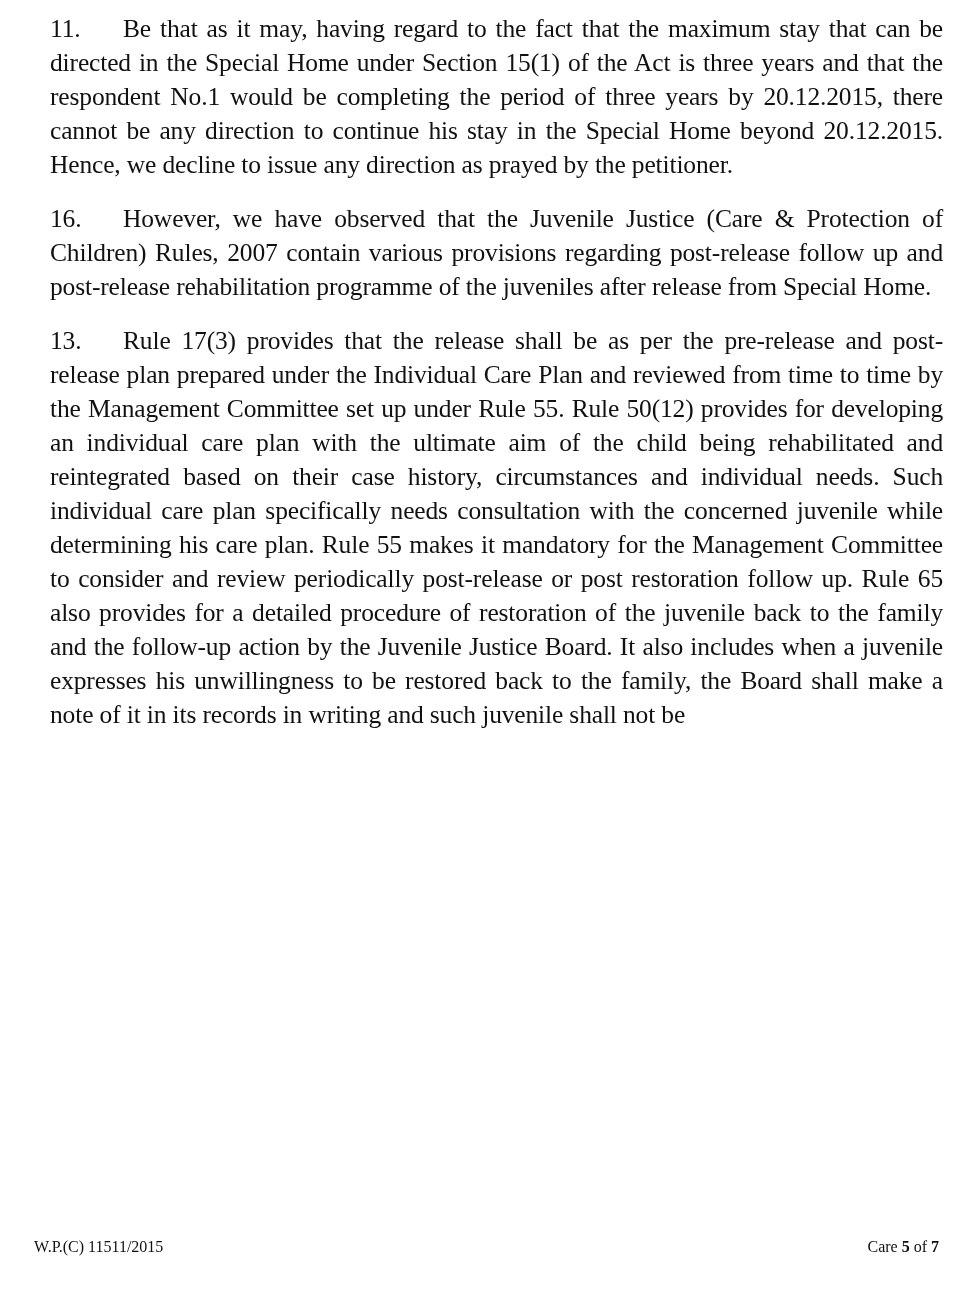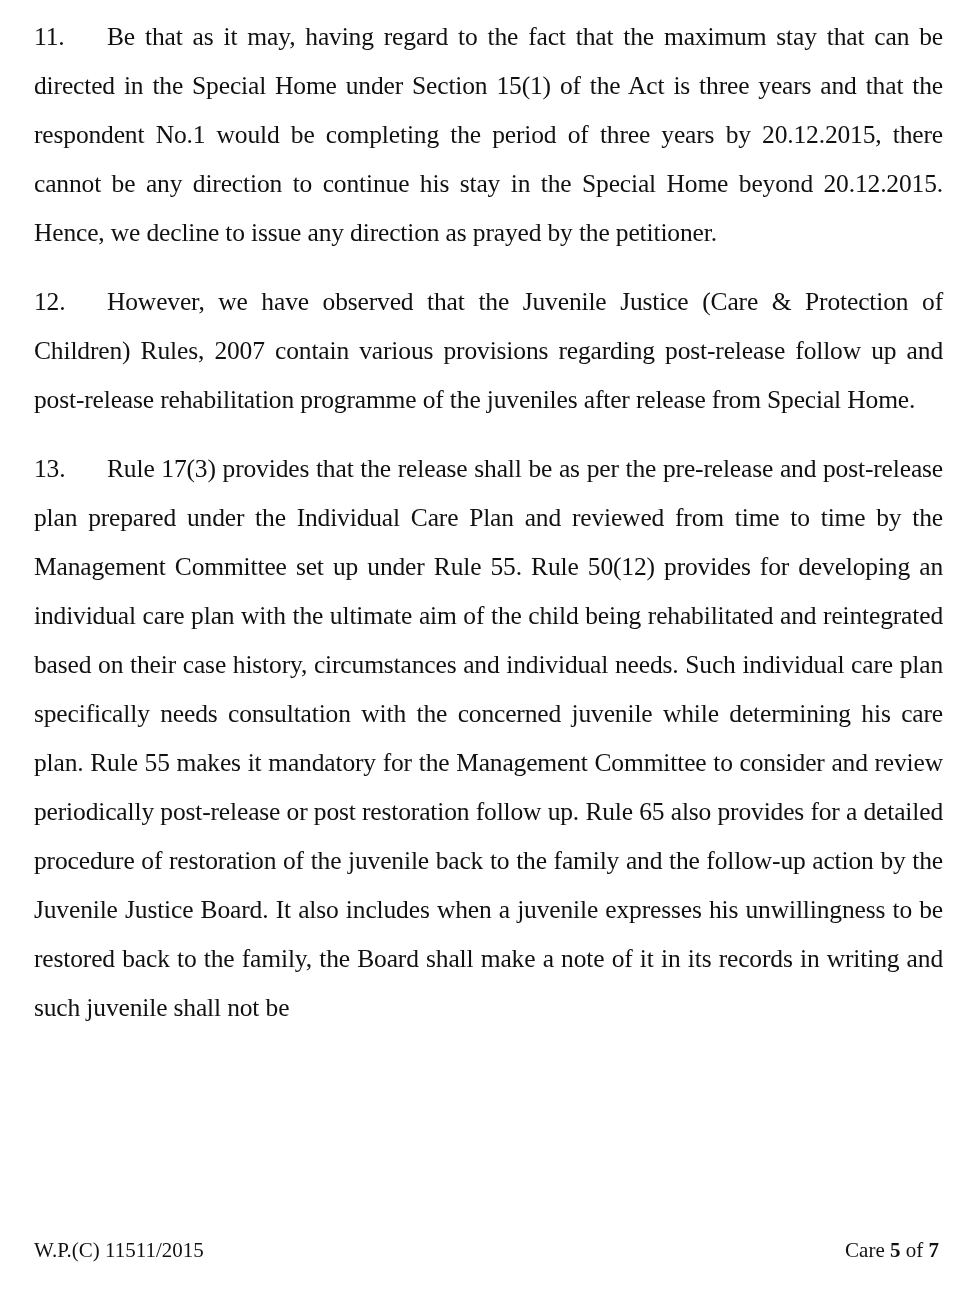--- a/index.html
+++ b/index.html
@@ -16,49 +16,49 @@
       color: #111111;
     }
     .page {
       position: absolute;
       left: 34px;
       right: 14px;
       top: 12px;
     }
     .para {
       font-size: 25.5px;
-      line-height: 49px;
+      line-height: 34px;
       text-align: justify;
       text-align-last: left;
-      margin: 0 0 20px 0;
+      margin: 0 0 20px 16px;
       letter-spacing: -0.15px;
       word-spacing: 0px;
     }
     .para .num {
       display: inline-block;
       width: 73px;
     }
     .footer {
       position: absolute;
       left: 34px;
       right: 18px;
       top: 1238px;
-      font-size: 21px;
+      font-size: 16px;
       display: flex;
       justify-content: space-between;
       align-items: baseline;
     }
     .footer b { font-weight: bold; }
   </style>
 </head>
 <body>
 
 <div class="page">
   <p class="para"><span class="num">11.</span><span>Be that as it may, having regard to the fact that the maximum stay that can be directed in the Special Home under Section 15(1) of the Act is three years and that the respondent No.1 would be completing the period of three years by 20.12.2015, there cannot be any direction to continue his stay in the Special Home beyond 20.12.2015.  Hence, we decline to issue any direction as prayed by the petitioner.</span></p>
-  <p class="para"><span class="num">12.</span><span>However, we have observed that the Juvenile Justice (Care &amp; Protection of Children) Rules, 2007 contain various provisions regarding post-release follow up and post-release rehabilitation programme of the juveniles after release from Special Home.</span></p>
+  <p class="para"><span class="num">16.</span><span>However, we have observed that the Juvenile Justice (Care &amp; Protection of Children) Rules, 2007 contain various provisions regarding post-release follow up and post-release rehabilitation programme of the juveniles after release from Special Home.</span></p>
   <p class="para"><span class="num">13.</span><span>Rule 17(3) provides that the release shall be as per the pre-release and post-release plan prepared under the Individual Care Plan and reviewed from time to time by the Management Committee set up under Rule 55.  Rule 50(12) provides for developing an individual care plan with the ultimate aim of the child being rehabilitated and reintegrated based on their case history, circumstances and individual needs.  Such individual care plan specifically needs consultation with the concerned juvenile while determining his care plan. Rule 55 makes it mandatory for the Management Committee to consider and review periodically post-release or post restoration follow up.  Rule 65 also provides for a detailed procedure of restoration of the juvenile back to the family and the follow-up action by the Juvenile Justice Board.  It also includes when a juvenile expresses his unwillingness to be restored back to the family, the Board shall make a note of it in its records in writing and such juvenile shall not be</span></p>
 </div>
 
 <div class="footer">
   <span>W.P.(C) 11511/2015</span>
   <span>
     <span>Care</span>
     <b>5</b>
     <span>of</span>
     <b>7</b>

